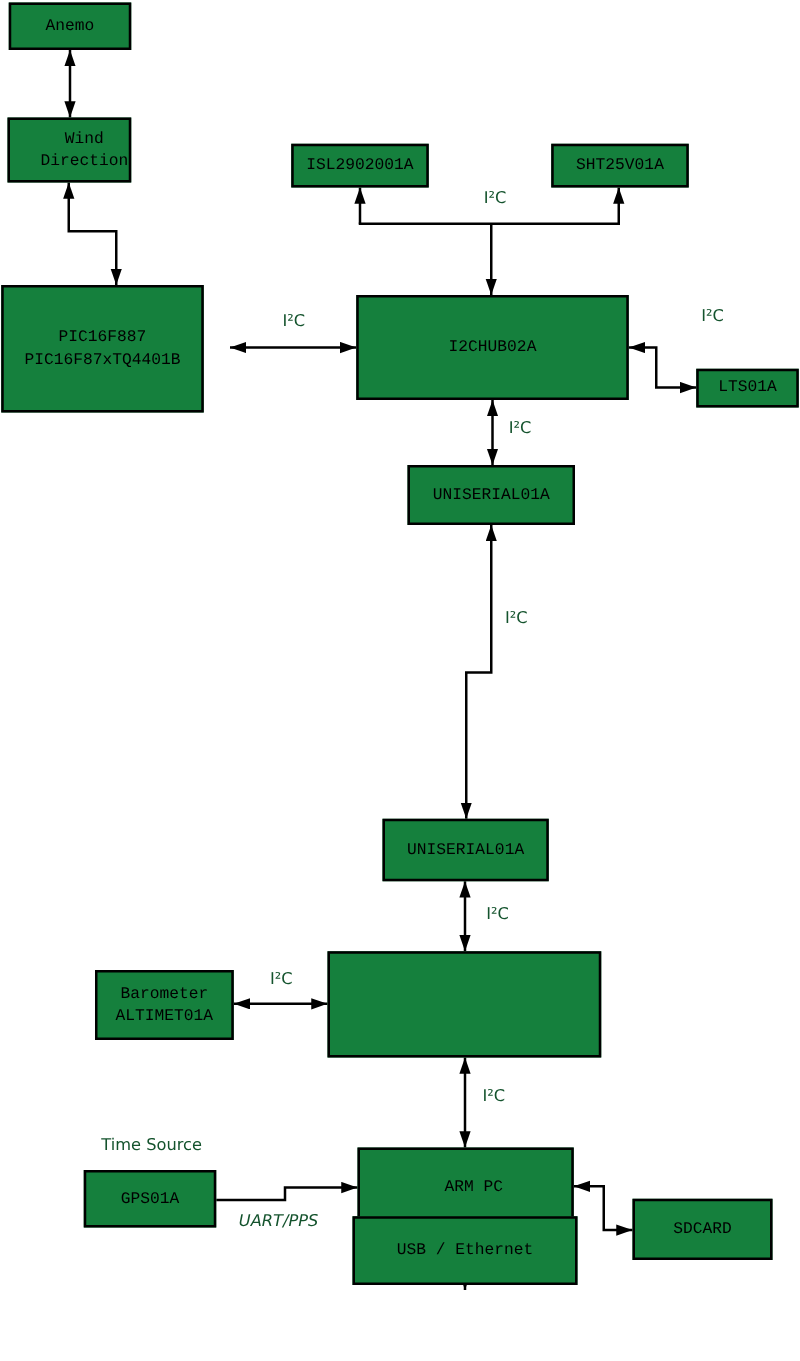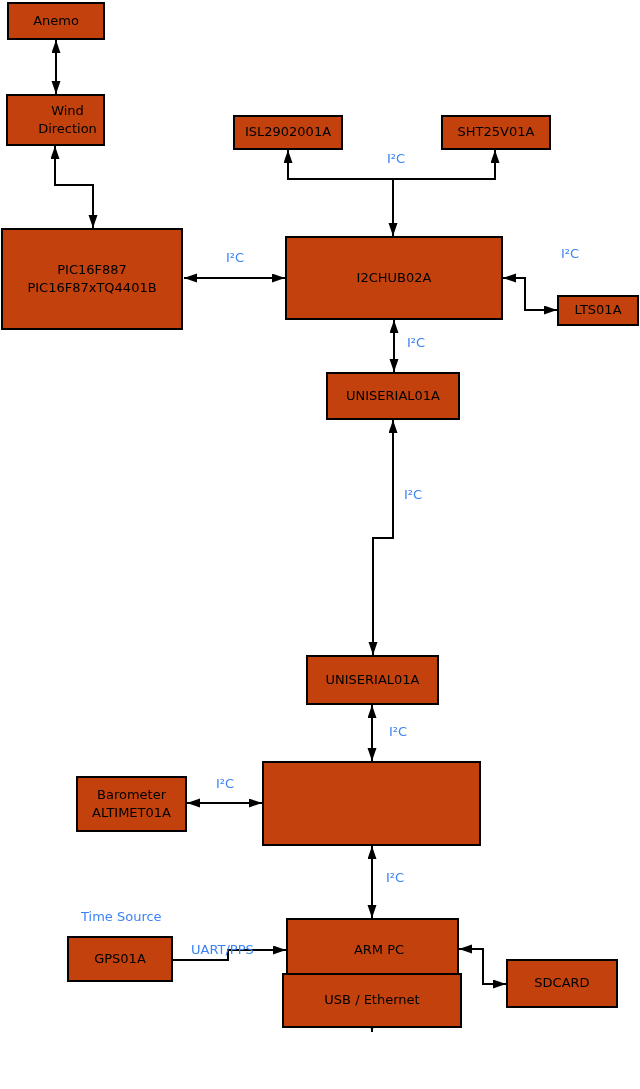--- a/index.html
+++ b/index.html
@@ -19,40 +19,41 @@
     position: absolute;
     left: 0;
     top: 0;
     width: 640px;
     height: 1089px;
   }
   .node {
     position: absolute;
     box-sizing: border-box;
     border: 2px solid #000000;
-    background: #c2410c;
+    background: #15803d;
     display: flex;
     align-items: center;
     justify-content: center;
     text-align: center;
     font-size: 13px;
     line-height: 1.42;
     color: #000000;
     white-space: pre-line;
+    font-family: Liberation Mono, monospace;
   }
   .edge-label {
     position: absolute;
     font-size: 13px;
-    color: #3b82f6;
+    color: #14532d;
     white-space: nowrap;
   }
   
   .n-anemo    { left: 7px;   top: 2px;    width: 98px;  height: 38px; }
   .n-wind     { left: 6px;   top: 94px;   width: 99px;  height: 52px; padding-left: 24px; }
-  .n-pic      { left: 1px;   top: 228px;  width: 182px; height: 102px; }
+  .n-pic      { left: 1px;   top: 228px;  width: 162px; height: 102px; }
   .n-isl      { left: 233px; top: 115px;  width: 110px; height: 35px; }
   .n-sht      { left: 441px; top: 115px;  width: 110px; height: 35px; }
   .n-hub1     { left: 285px; top: 236px;  width: 218px; height: 84px; }
   .n-lts      { left: 557px; top: 295px;  width: 82px;  height: 31px; }
   .n-uni1     { left: 326px; top: 372px;  width: 134px; height: 48px; }
   .n-uni2     { left: 306px; top: 655px;  width: 133px; height: 50px; }
   .n-hub2     { left: 262px; top: 761px;  width: 219px; height: 85px; }
   .n-baro     { left: 76px;  top: 776px;  width: 111px; height: 56px; }
   .n-gps      { left: 67px;  top: 936px;  width: 106px; height: 46px; }
   .n-armpc    { left: 286px; top: 918px;  width: 173px; height: 64px; padding-left: 13px; }
@@ -60,21 +61,21 @@
   .n-usb      { left: 282px; top: 973px; width: 180px; height: 55px; text-align: center; }
   
   .l-i2c-junction  { left: 387px; top: 151px; }
   .l-i2c-pic       { left: 226px; top: 250px; }
   .l-i2c-lts       { left: 561px; top: 246px; }
   .l-i2c-hub1-uni1 { left: 407px; top: 335px; }
   .l-i2c-unilink   { left: 404px; top: 487px; }
   .l-i2c-uni2-hub2 { left: 389px; top: 724px; }
   .l-i2c-baro      { left: 216px; top: 776px; }
   .l-i2c-hub2-arm  { left: 386px; top: 870px; }
-  .l-uart          { left: 191px; top: 942px; }
+  .l-uart          { left: 191px; top: 970px; font-style: italic; }
   .l-timesource    { left: 81px;  top: 909px; text-align: center; }
 </style>
 </head>
 <body>
 
 <div id="canvas">
 
   <svg id="edges" width="640" height="1089" viewBox="0 0 640 1089" xmlns="http://www.w3.org/2000/svg">
     <defs>
       <marker id="ah" markerUnits="userSpaceOnUse" markerWidth="14" markerHeight="10" refX="13" refY="4.5" orient="auto-start-reverse">

